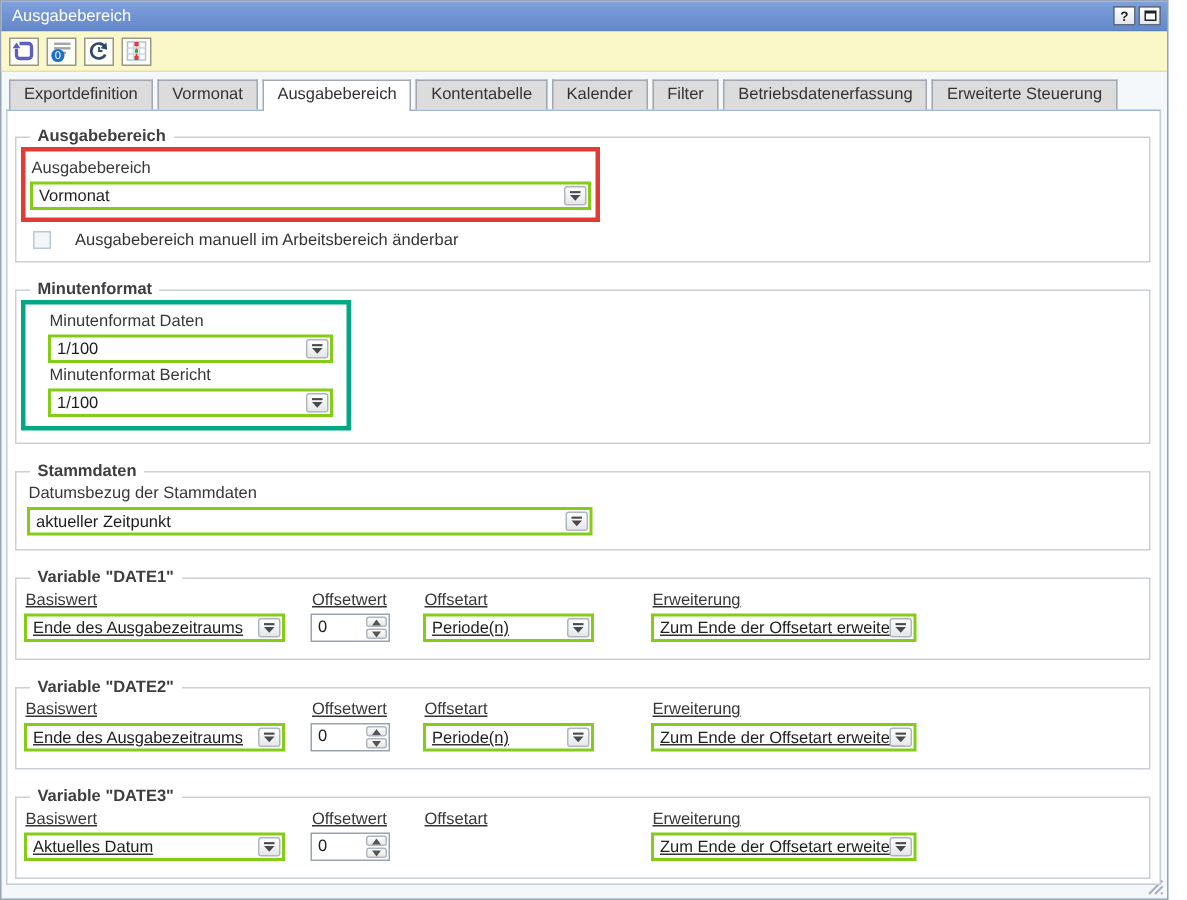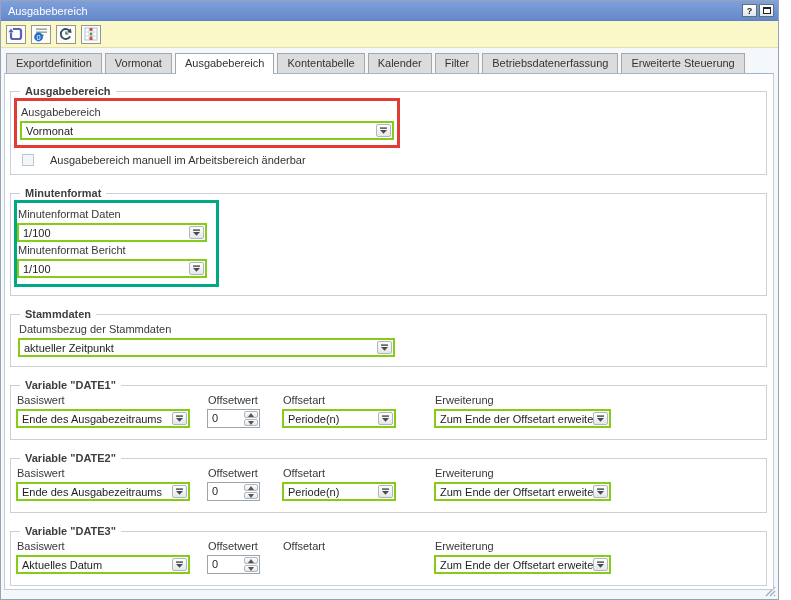--- a/index.html
+++ b/index.html
@@ -75,21 +75,21 @@
   }
   fieldset.group legend { font-weight: bold; color: #3E3E3E; margin-left: 6px; padding: 0 5px; }
   .fs-ausgabe { min-height: 84px; }
   .fs-minuten { min-height: 98px; }
   .fs-stamm   { min-height: 59px; }
   .fs-var     { min-height: 61px; }
   .fld-label { display: block; margin: 2px 0 3px 1px; color: #383838; white-space: nowrap; }
   
   .hl-box { display: inline-block; border: 3px solid #000; }
   .hl-red   { padding: 3px 3px 5px 3px; }
-  .hl-green { padding: 3px 9px 6px 0; }
+  .hl-green { padding: 3px 9px 6px 15px; }
   
   .dd {
     position: relative; height: 19px;
     background: #fff;
     border: 2px solid #84cc16;
   }
   .dd-text {
     display: block; padding: 2px 18px 0 4px;
     color: #1E1E1E; white-space: nowrap; overflow: hidden;
   }
@@ -111,21 +111,21 @@
   .tri-up   { width: 0; height: 0; border-left: 3px solid transparent; border-right: 3px solid transparent; border-bottom: 4px solid #555; }
   .tri-down { width: 0; height: 0; border-left: 3px solid transparent; border-right: 3px solid transparent; border-top: 4px solid #555; }
   
   .cb-row { display: flex; align-items: center; gap: 16px; margin: 6px 0 0 8px; }
   .checkbox { width: 12px; height: 12px; border: 1px solid #B9C8D6; background: #F3F7FA; }
   
   .mf-group + .mf-group { }
   
   .inner3 { margin-left: 4px; }
   
-  .var-row { display: flex; margin-left: 2px; }
+  .var-row { display: flex; margin-left: 2px; text-decoration: underline; }
   .col-basiswert   { width: 174px; margin-right: 17px; }
   .col-offsetwert  { width: 53px;  margin-right: 22px; }
   .col-offsetart   { width: 114px; margin-right: 38px; }
   .col-erweiterung { width: 177px; }
   
   .grip { position: absolute; right: 2px; bottom: 2px; }
 </style>
 </head>
 <body>
 

